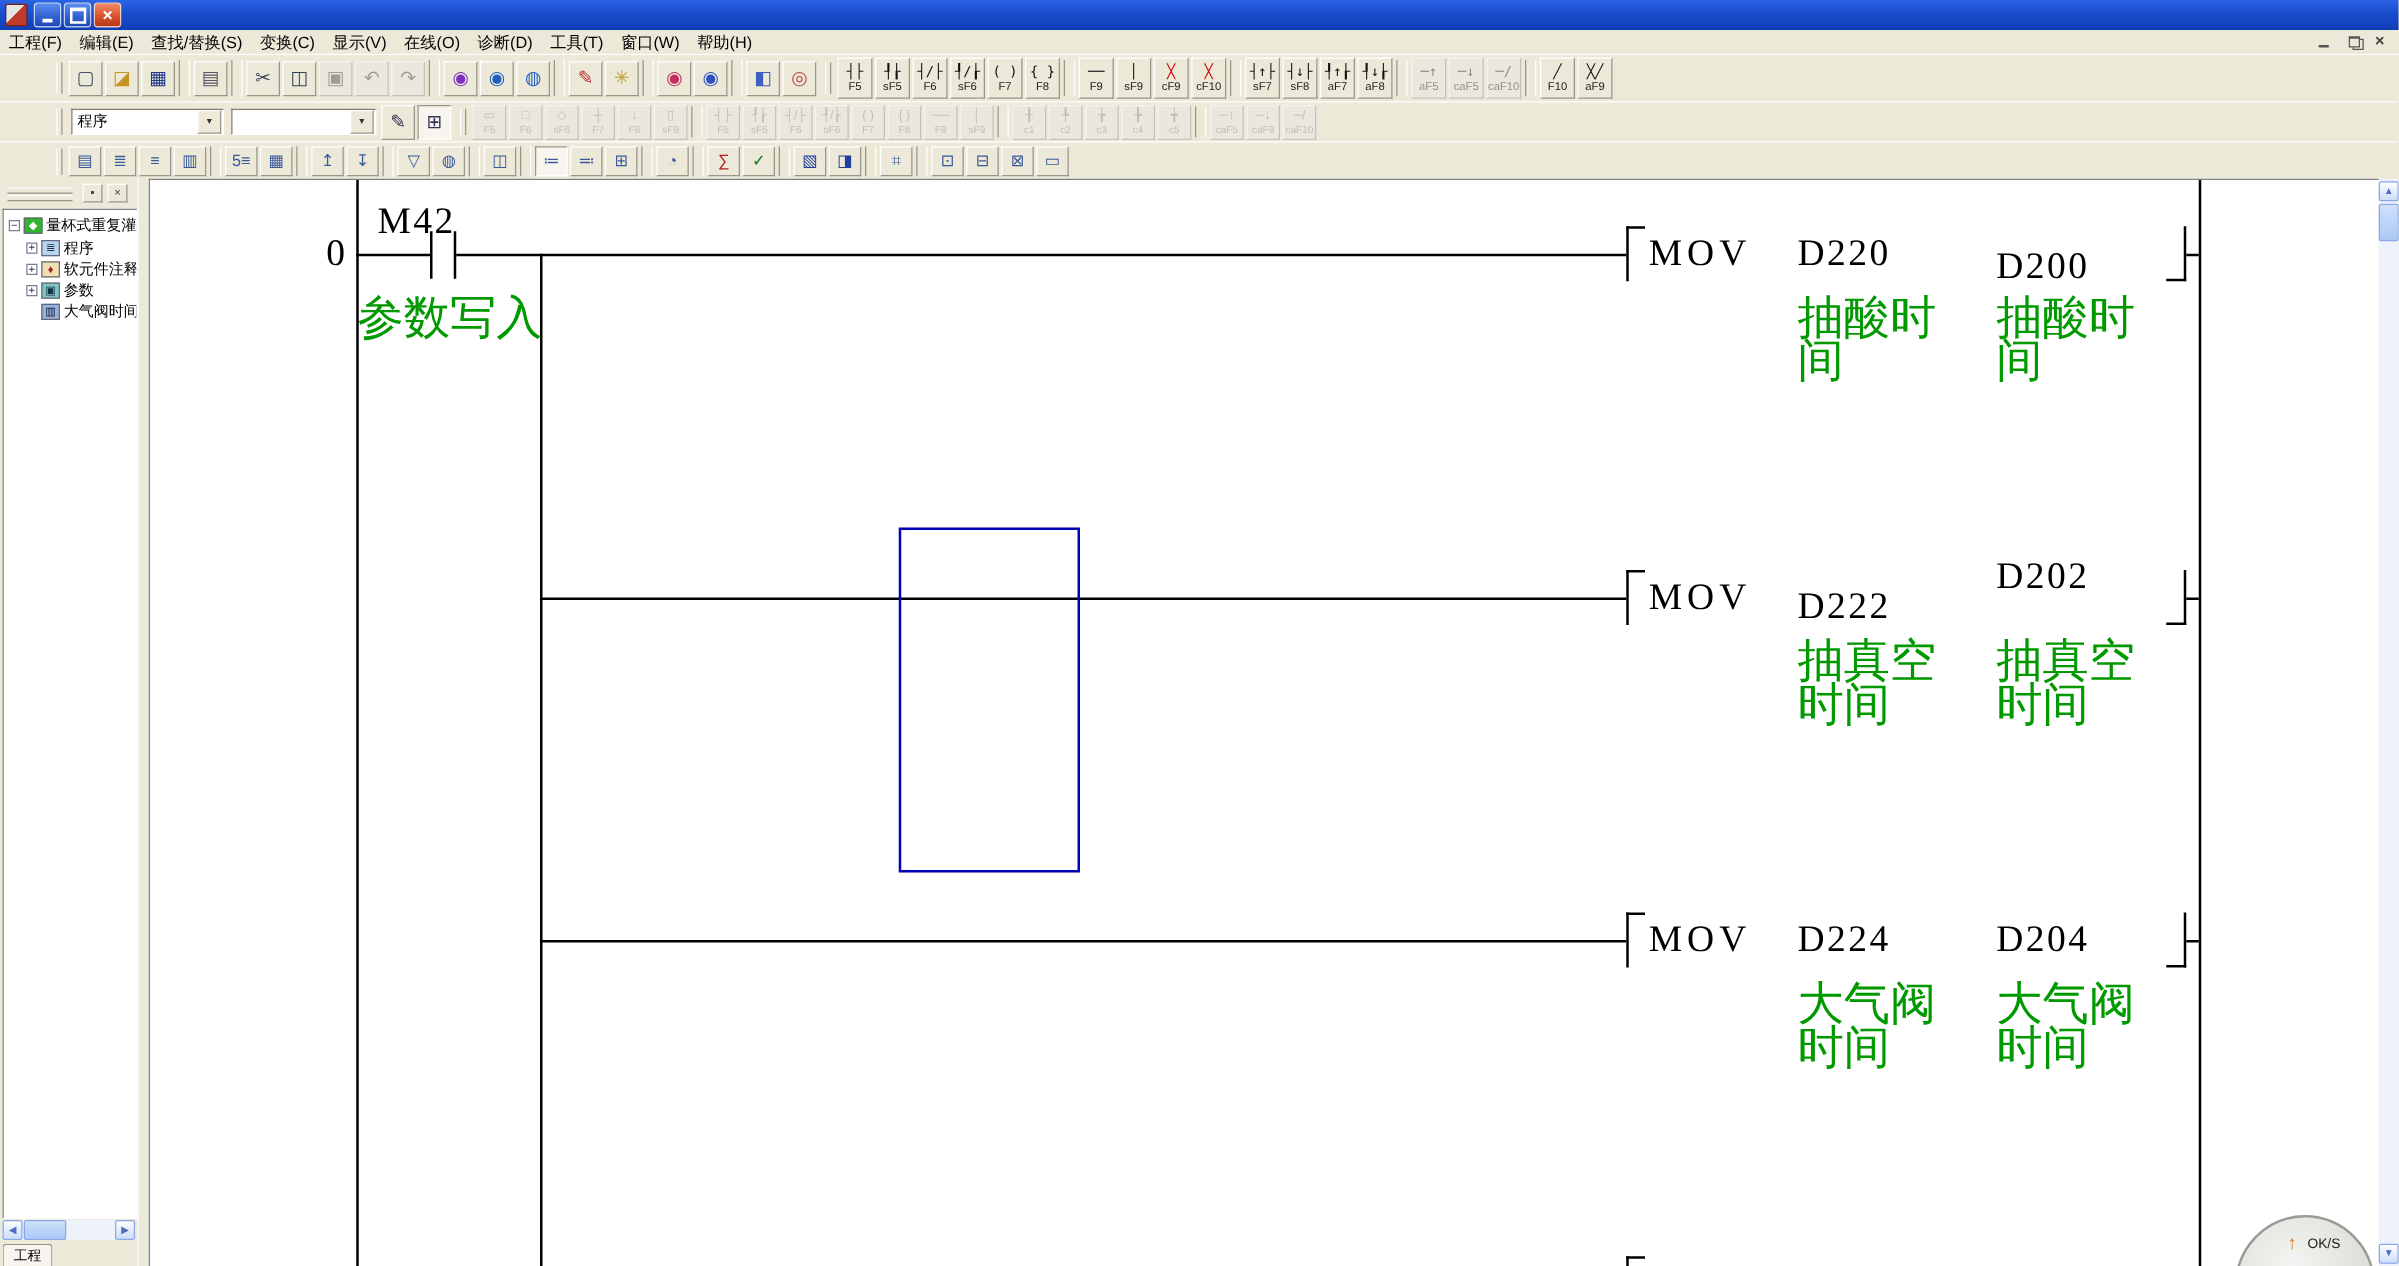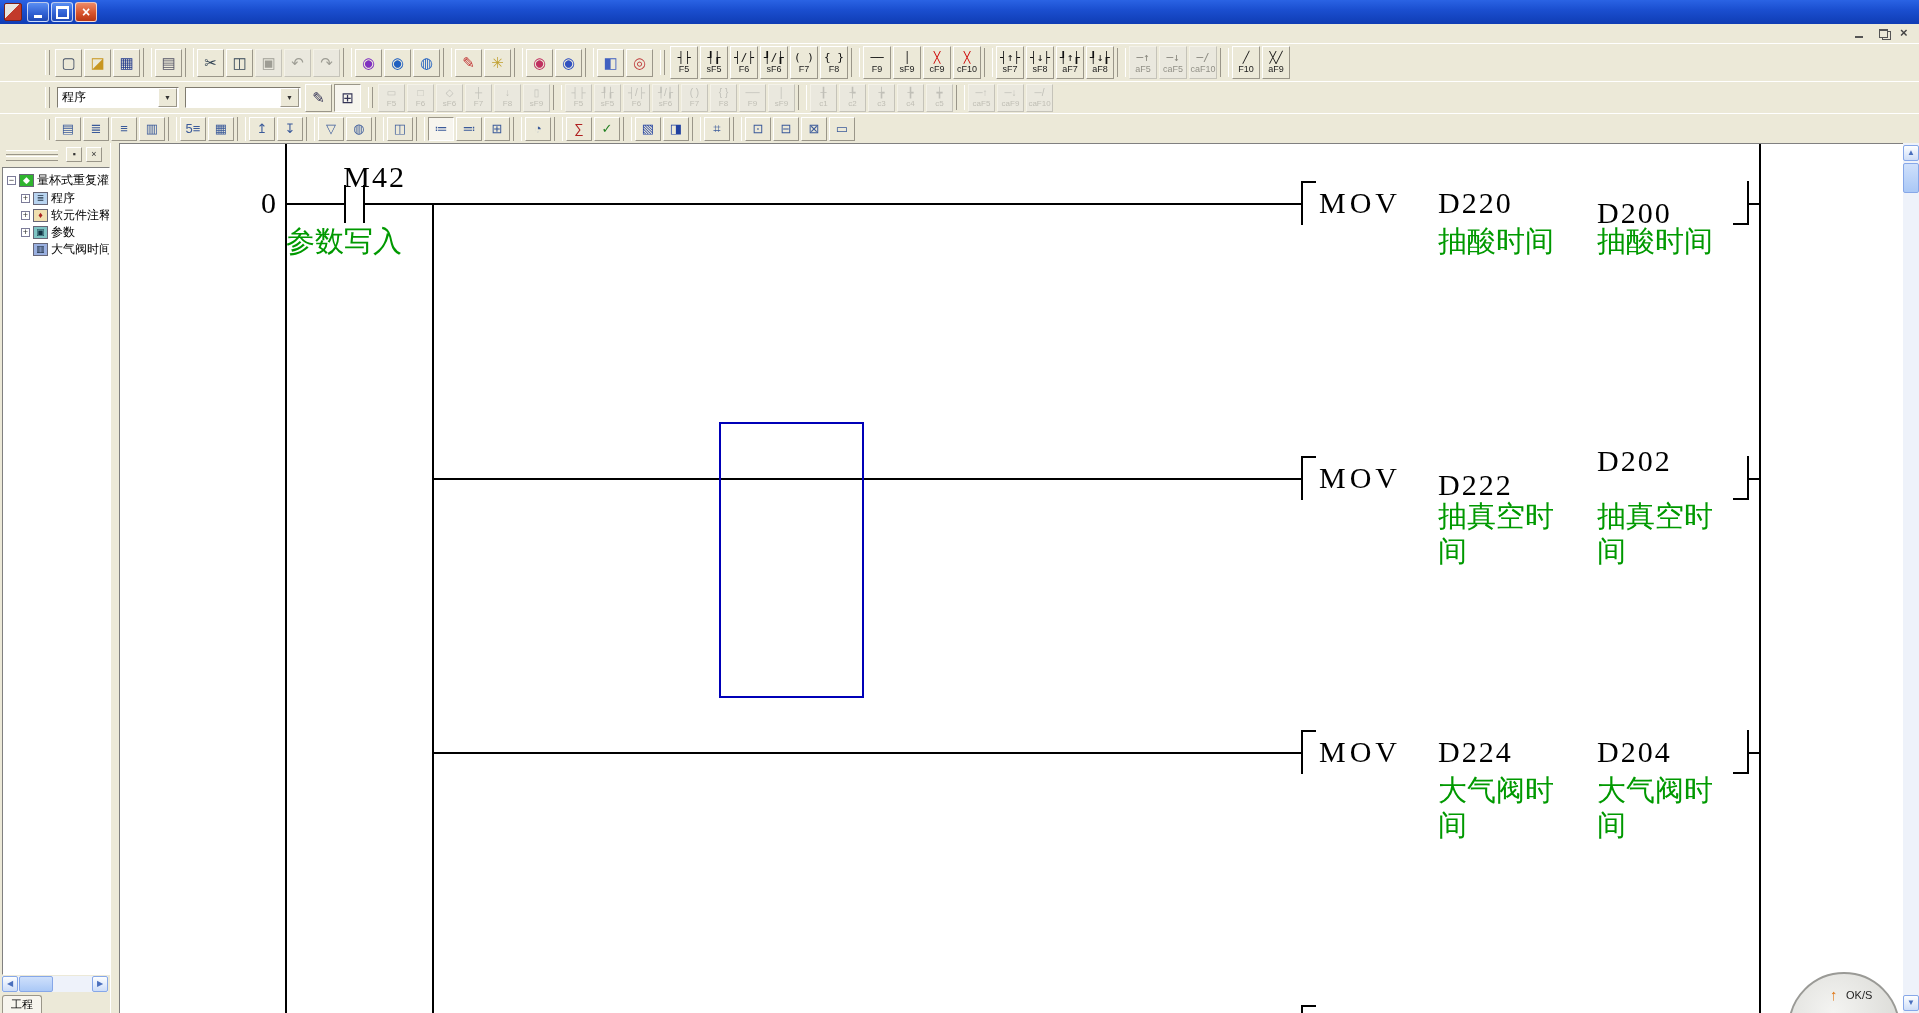--- a/index.html
+++ b/index.html
@@ -91,22 +91,22 @@
   
   #splitter{position:absolute;left:110px;top:143px;width:9px;height:870px;background:#ece9d8;
     border-left:1px solid #fff;}
   
   #ladder{position:absolute;left:119px;top:143px;width:1784px;height:870px;background:#fff;
     border-top:1px solid #808080;border-left:1px solid #808080;overflow:hidden;box-sizing:border-box;}
   .hw{position:absolute;height:2px;background:#000;}
   .vw{position:absolute;width:2px;background:#000;}
   .ltx{position:absolute;font-family:"Liberation Serif","DejaVu Serif",serif;font-size:30px;
     line-height:42px;color:#000;letter-spacing:2px;white-space:nowrap;}
-  .cmt{position:absolute;font-family:"Liberation Serif","DejaVu Serif",serif;font-size:29px;
-    line-height:35px;word-break:break-all;}
+  .cmt{position:absolute;font-family:"Liberation Serif","DejaVu Serif",serif;font-size:37px;
+    line-height:35px;word-break:break-all;margin-top:13px;}
   #sel-rect{position:absolute;border:2px solid #0000b8;background:transparent;}
   
   #vscroll{position:absolute;left:1903px;top:143px;width:16px;height:870px;background:#eef2fa;}
   
   #status-circle{position:absolute;left:1788px;top:972px;width:112px;height:112px;border-radius:50%;
     background:radial-gradient(circle at 40% 35%,#f4f4f2,#dcdcd8 70%,#c8c8c4);
     border:2px solid #9a9a96;box-sizing:border-box;}
   #status-circle .arrow{position:absolute;left:40px;top:12px;color:#e07818;font-size:15px;font-weight:bold;}
   #status-circle .sctext{position:absolute;left:56px;top:15px;font-size:11px;color:#222;}
 </style>
@@ -120,20 +120,33 @@
     </div>
   <div class="wbtn">
       <div class="rstbox"></div>
     </div>
   <div class="wbtn close">
       <div class="xglyph">×</div>
     </div>
 </div>
 
 <div id="menubar">
+  <span style="display:flex;align-items:center;">
+
+  <span class="menu-item">工程(F)</span>
+      <span class="menu-item">编辑(E)</span>
+      <span class="menu-item">查找/替换(S)</span>
+      <span class="menu-item">变换(C)</span>
+      <span class="menu-item">显示(V)</span>
+      <span class="menu-item">在线(O)</span>
+      <span class="menu-item">诊断(D)</span>
+      <span class="menu-item">工具(T)</span>
+      <span class="menu-item">窗口(W)</span>
+      <span class="menu-item">帮助(H)</span>
+    </span>
   <div id="mdi-controls">
     <span class="mdi-glyph">
         <span class="bar"></span>
       </span>
     <span class="mdi-glyph">
         <span class="box"></span>
       </span>
     <span class="mdi-glyph">
         <span class="x">×</span>
       </span>
@@ -545,21 +558,21 @@
 
   <div class="vw" style="left:165px;top:0;height:870px"></div>
   <div class="vw" style="left:1639px;top:0;height:870px"></div>
 
   <div class="vw" style="left:312px;top:59px;height:811px"></div>
 
   <div class="ltx" style="left:104px;top:38px;width:54px;text-align:right">0</div>
   <div class="hw" style="left:165px;top:59px;width:59px"></div>
   <div class="vw" style="left:224px;top:41px;height:38px"></div>
   <div class="vw" style="left:243px;top:41px;height:38px"></div>
-  <div class="ltx" style="left:182px;top:12px;width:104px;text-align:right">M42</div>
+  <div class="ltx" style="left:182px;top:12px;width:104px;text-align:left">M42</div>
   <div class="cmt comment-green" style="left: 166px; top: 80px; width: 160px; color: rgb(0, 153, 0);">参数写入</div>
   <div class="hw" style="left:245px;top:59px;width:936px"></div>
 
   <div class="vw" style="left:1181px;top:37px;height:44px"></div>
   <div class="hw" style="left:1181px;top:37px;width:15px"></div>
   <div class="ltx" style="left:1199px;top:38px;letter-spacing:4px">MOV</div>
   <div class="ltx" style="left:1318px;top:38px">D220</div>
   <div class="ltx" style="left:1477px;top:48px">D200</div>
   <div class="vw" style="left:1627px;top:37px;height:44px"></div>
   <div class="hw" style="left:1613px;top:79px;width:16px"></div>

